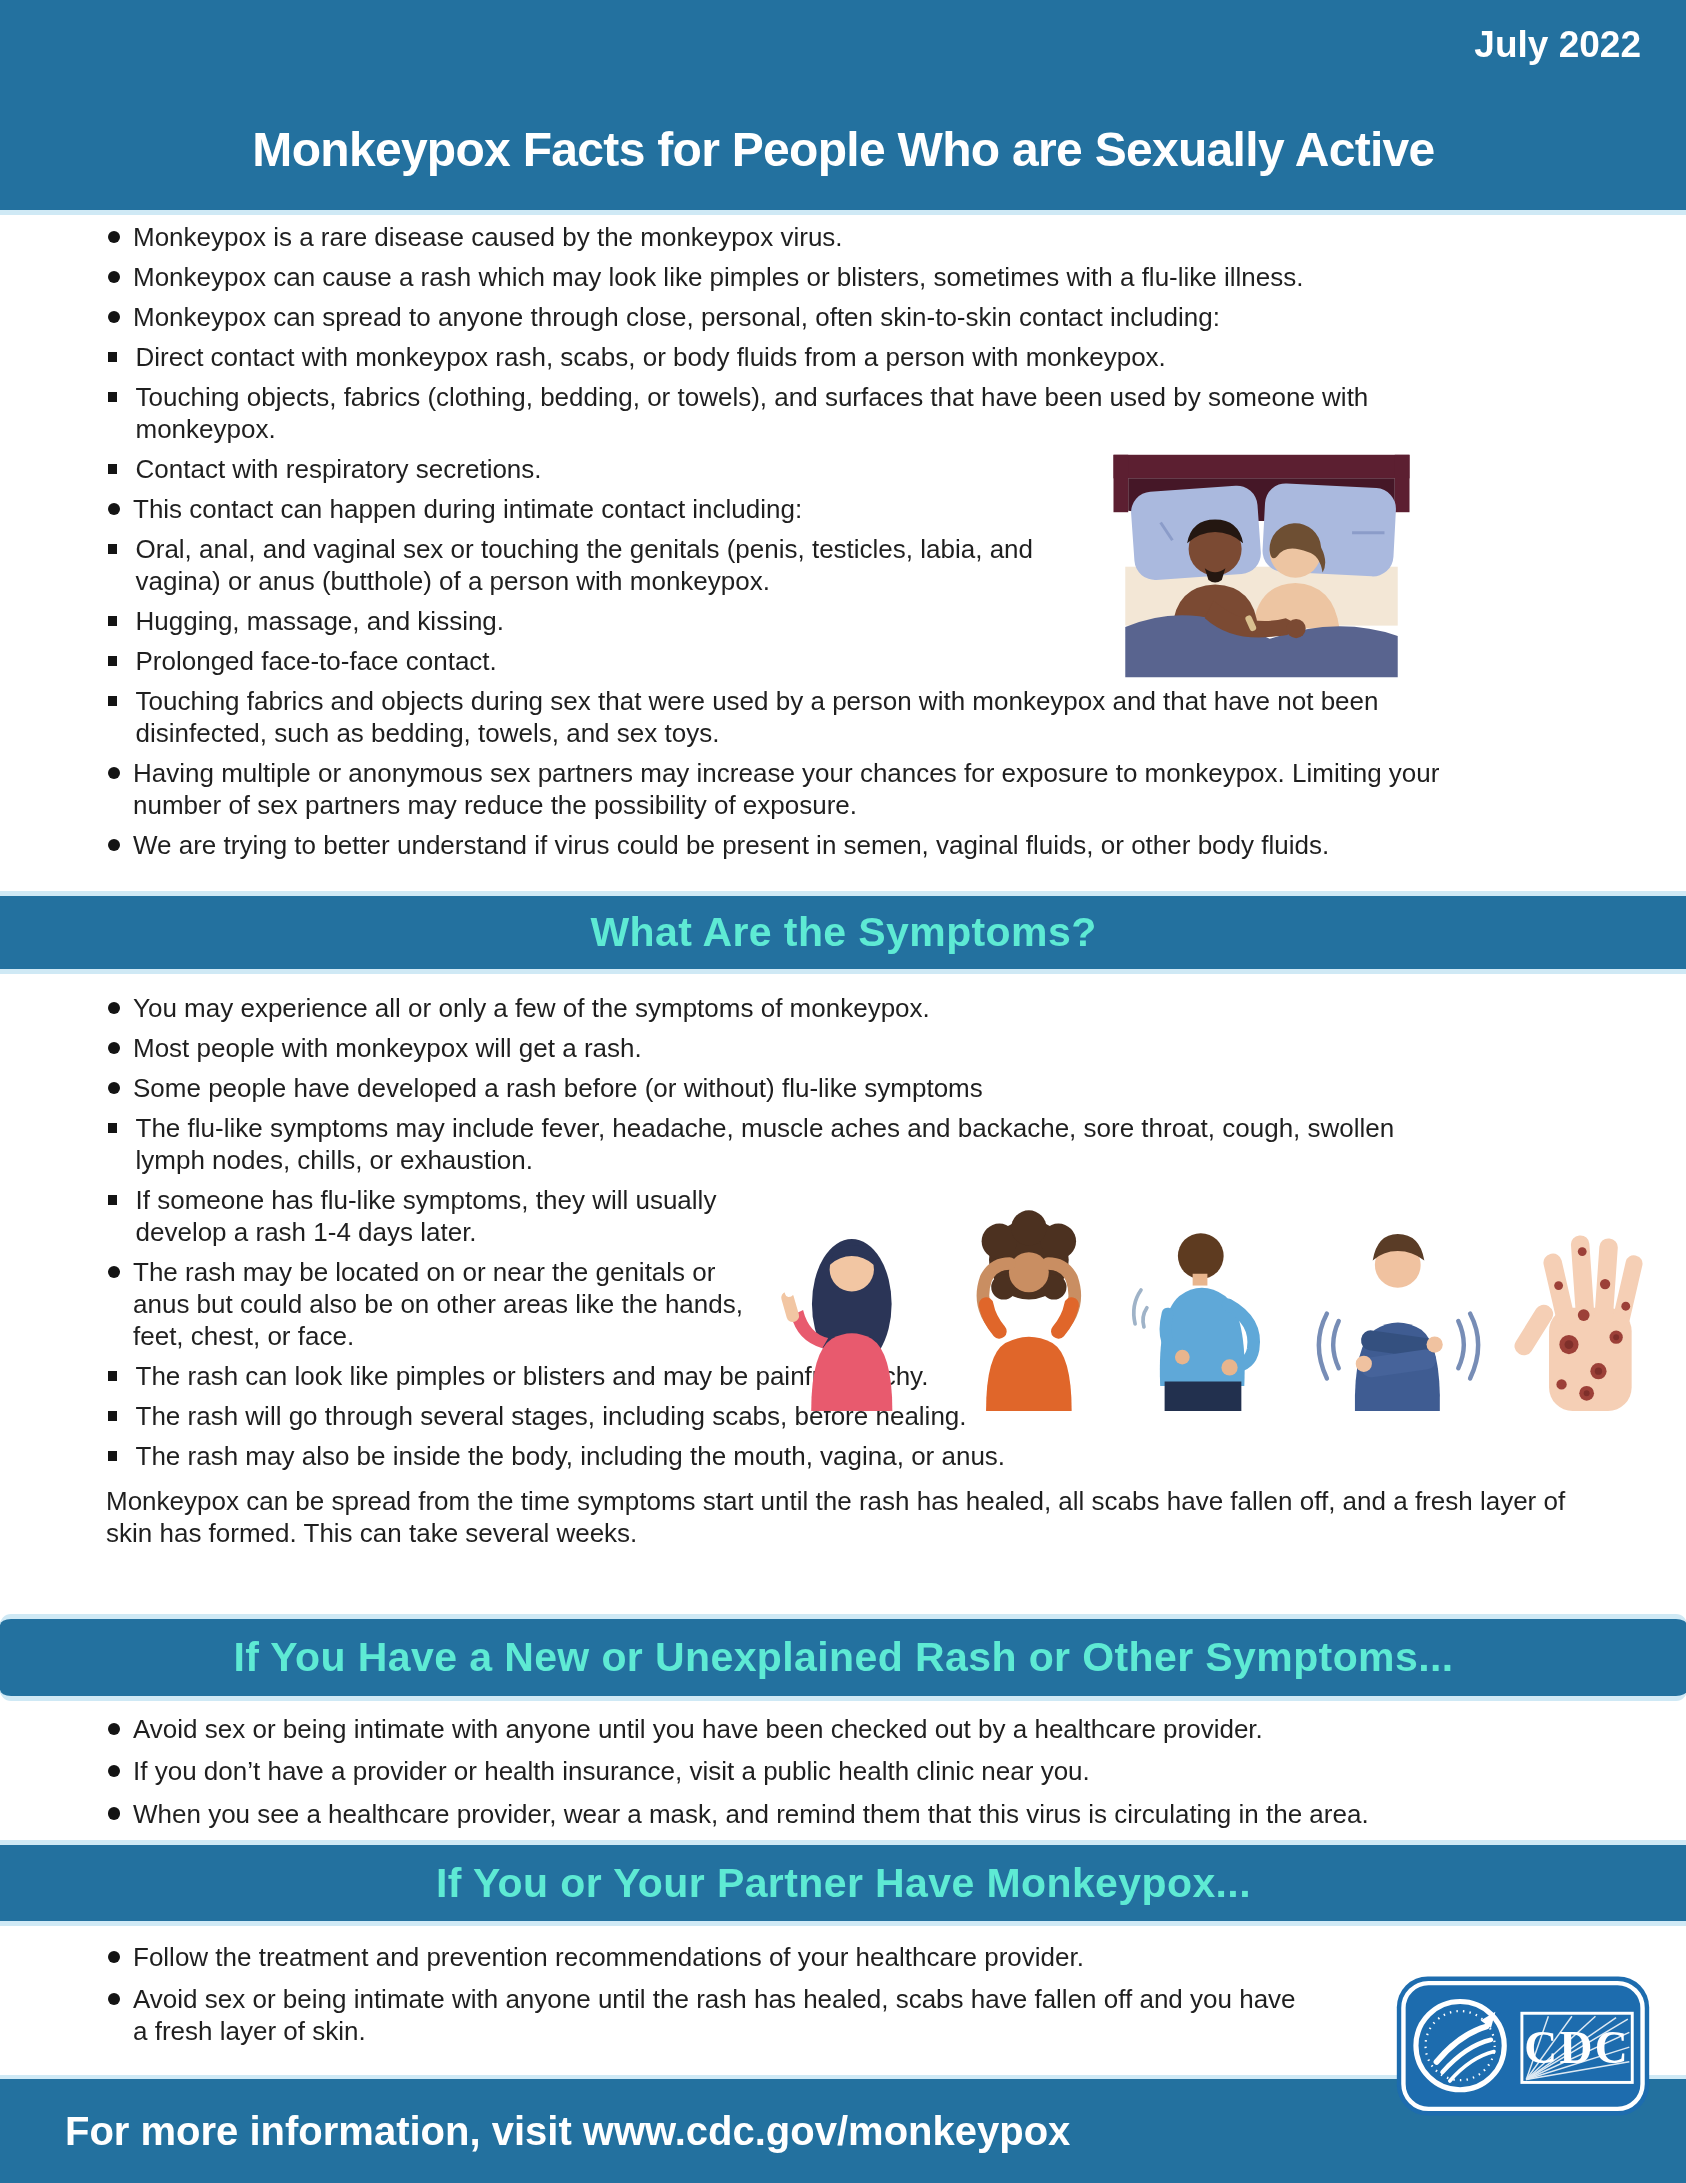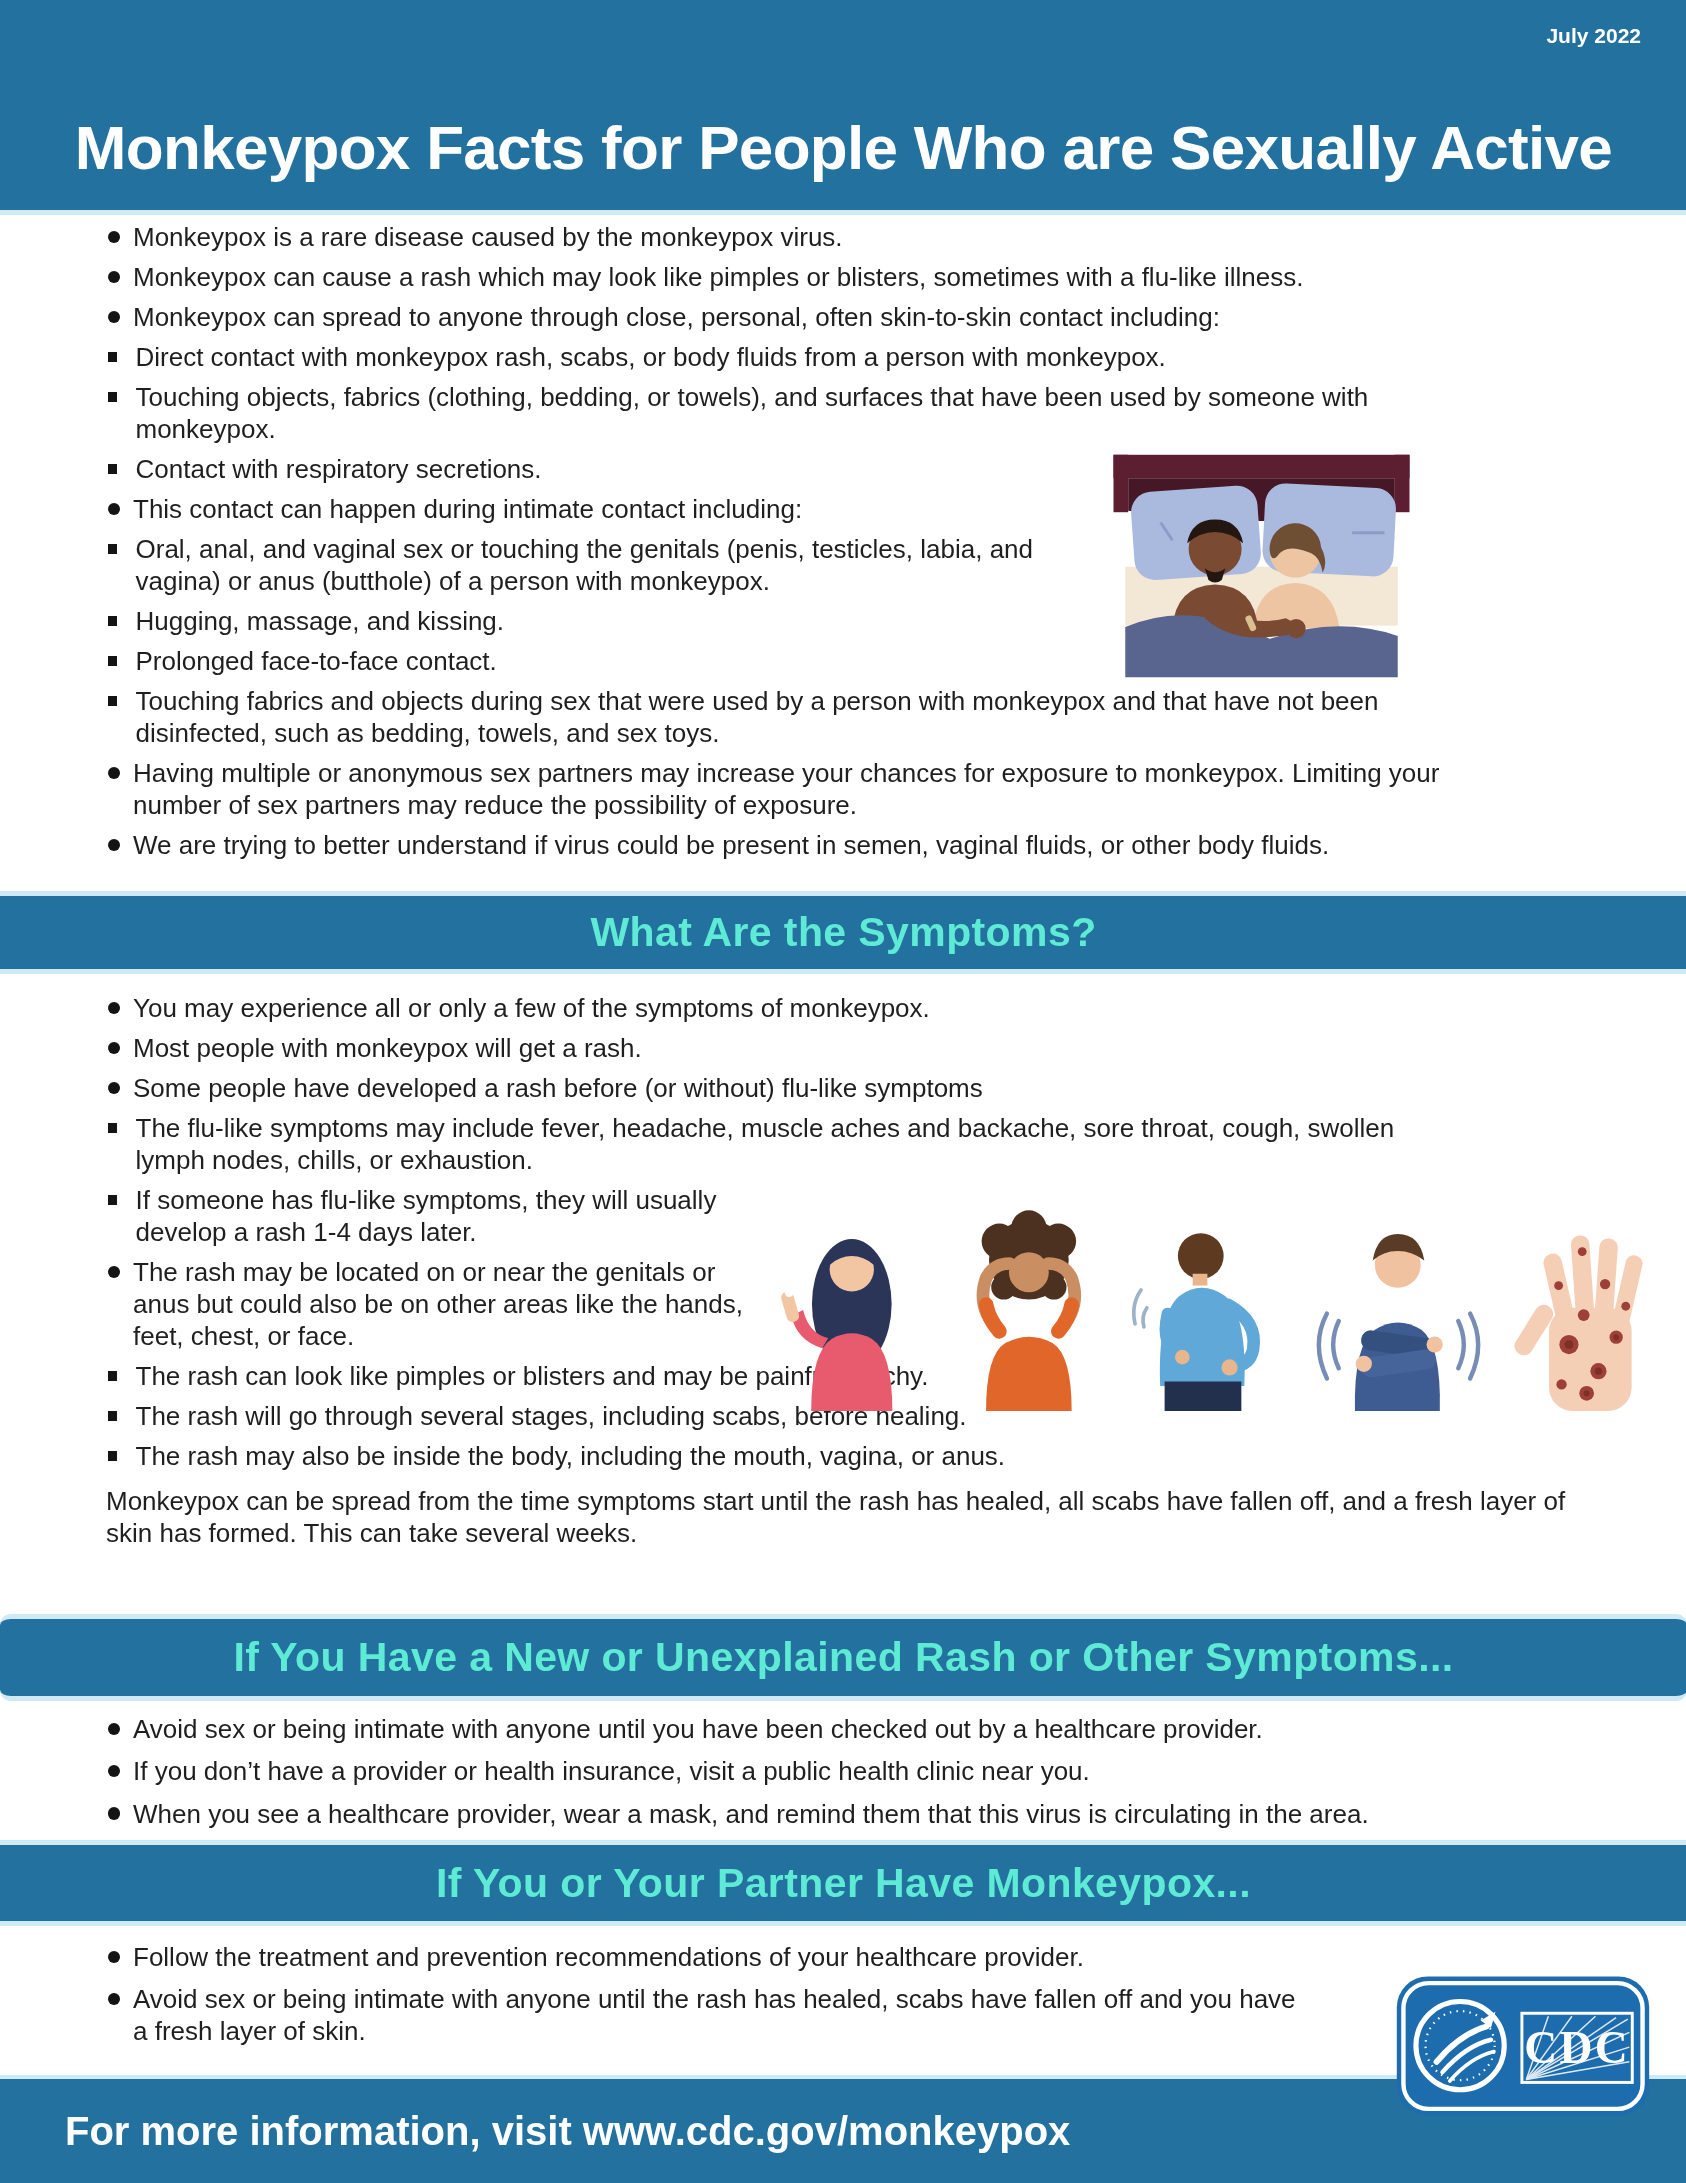--- a/index.html
+++ b/index.html
@@ -13,23 +13,23 @@
   #band-header{top:0;height:215px;border-bottom:5.9px solid #cfe9f5;display:block;}
   #band-symptoms{top:891px;height:83px;}
   #band-rash{top:1614px;height:87px;border-radius:11px;}
   #band-partner{top:1840px;height:86px;}
   #band-footer{top:2075px;height:108px;border-top:4.4px solid #cfe9f5;
                display:flex;align-items:center;justify-content:flex-start;}
 
   .band h2{margin:0;color:#5eead4;font-size:41px;font-weight:bold;letter-spacing:0.4px;}
 
   #date-label{position:absolute;top:23.6px;right:46px;color:#ffffff;
-              font-size:21px;font-weight:bold;}
-  #page-title{position:absolute;left:0;right:0;bottom:25px;margin:2px;text-align:center;
-              color:#ffffff;font-size:62px;font-weight:bold;letter-spacing:-0.7px;}
+              font-size:37px;font-weight:bold;}
+  #page-title{position:absolute;left:0;right:0;bottom:25px;margin:8px;text-align:center;
+              color:#ffffff;font-size:48px;font-weight:bold;letter-spacing:-0.7px;}
 
   
   .sec{position:absolute;left:0;width:1687px;box-sizing:border-box;
        padding-left:106px;padding-right:71px;}
   #sec-intro{top:221px;}
   #sec-symptoms{top:992px;}
   #sec-rash{top:1713px;}
   #sec-partner{top:1941px;}
 
   ul.fact-list{list-style:none;margin:0;padding:0;}

